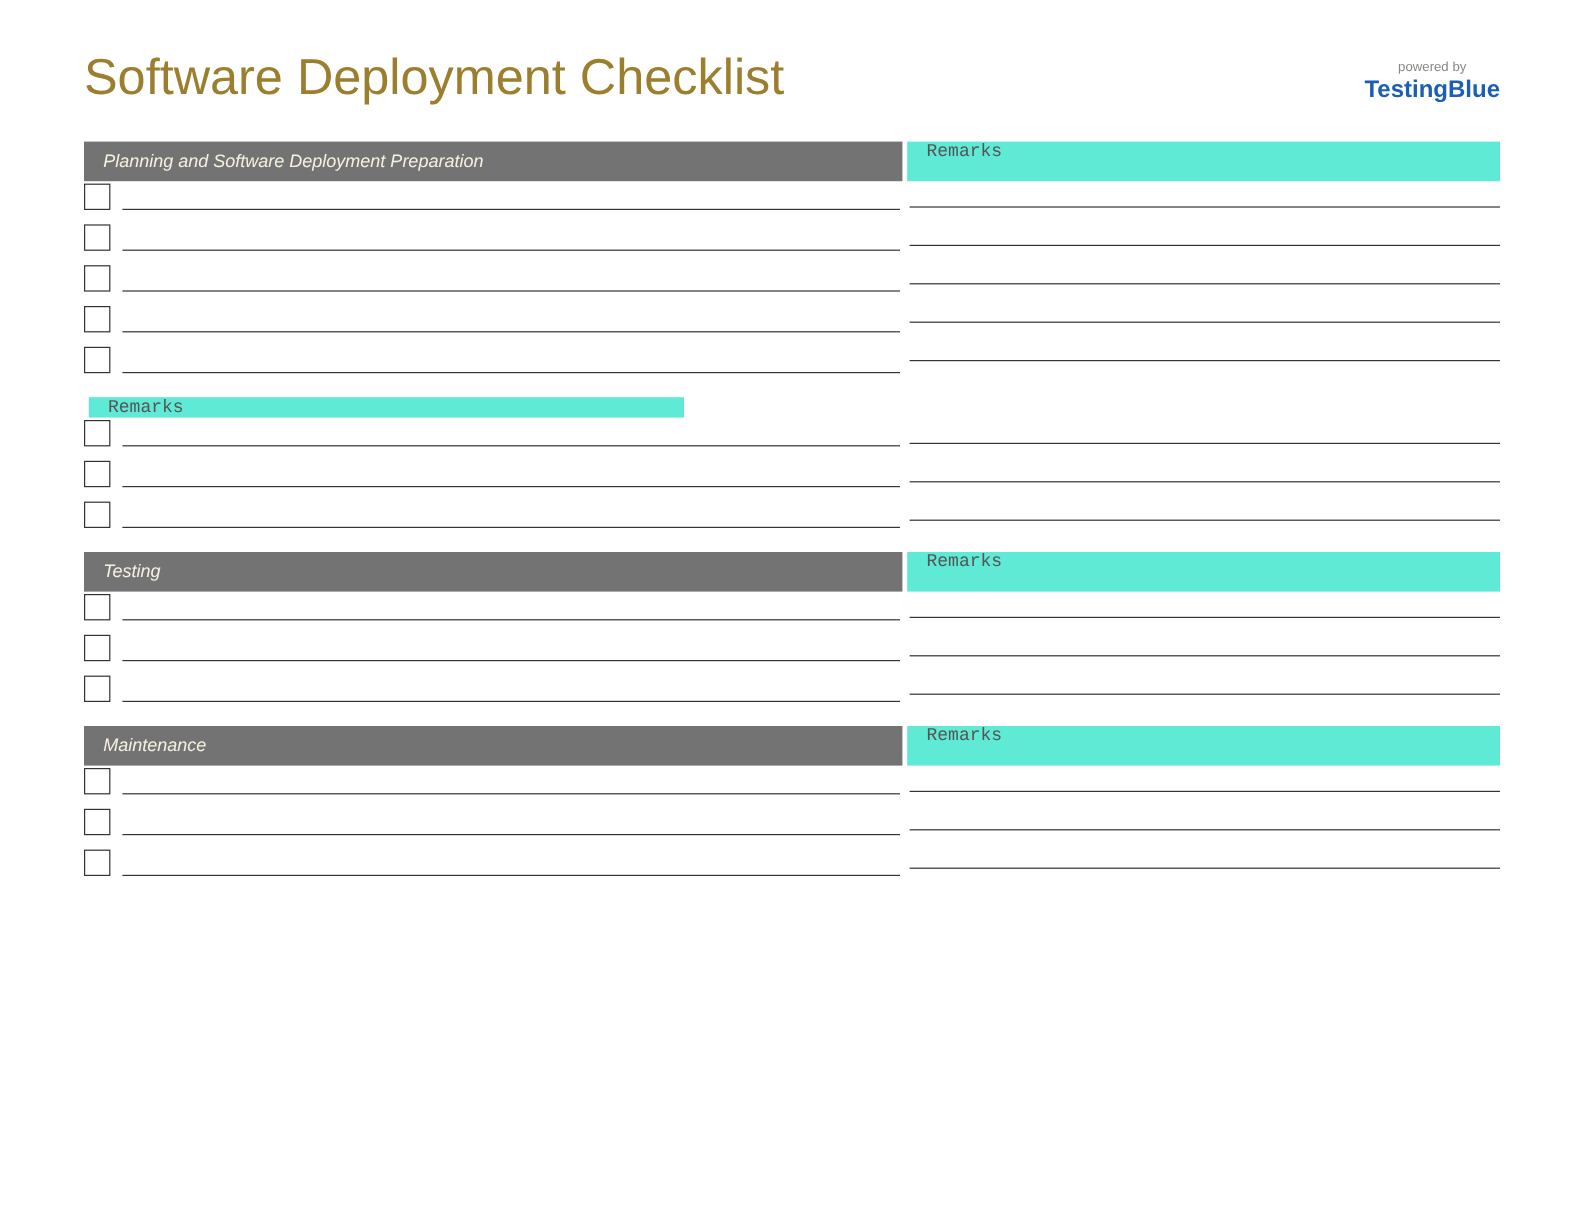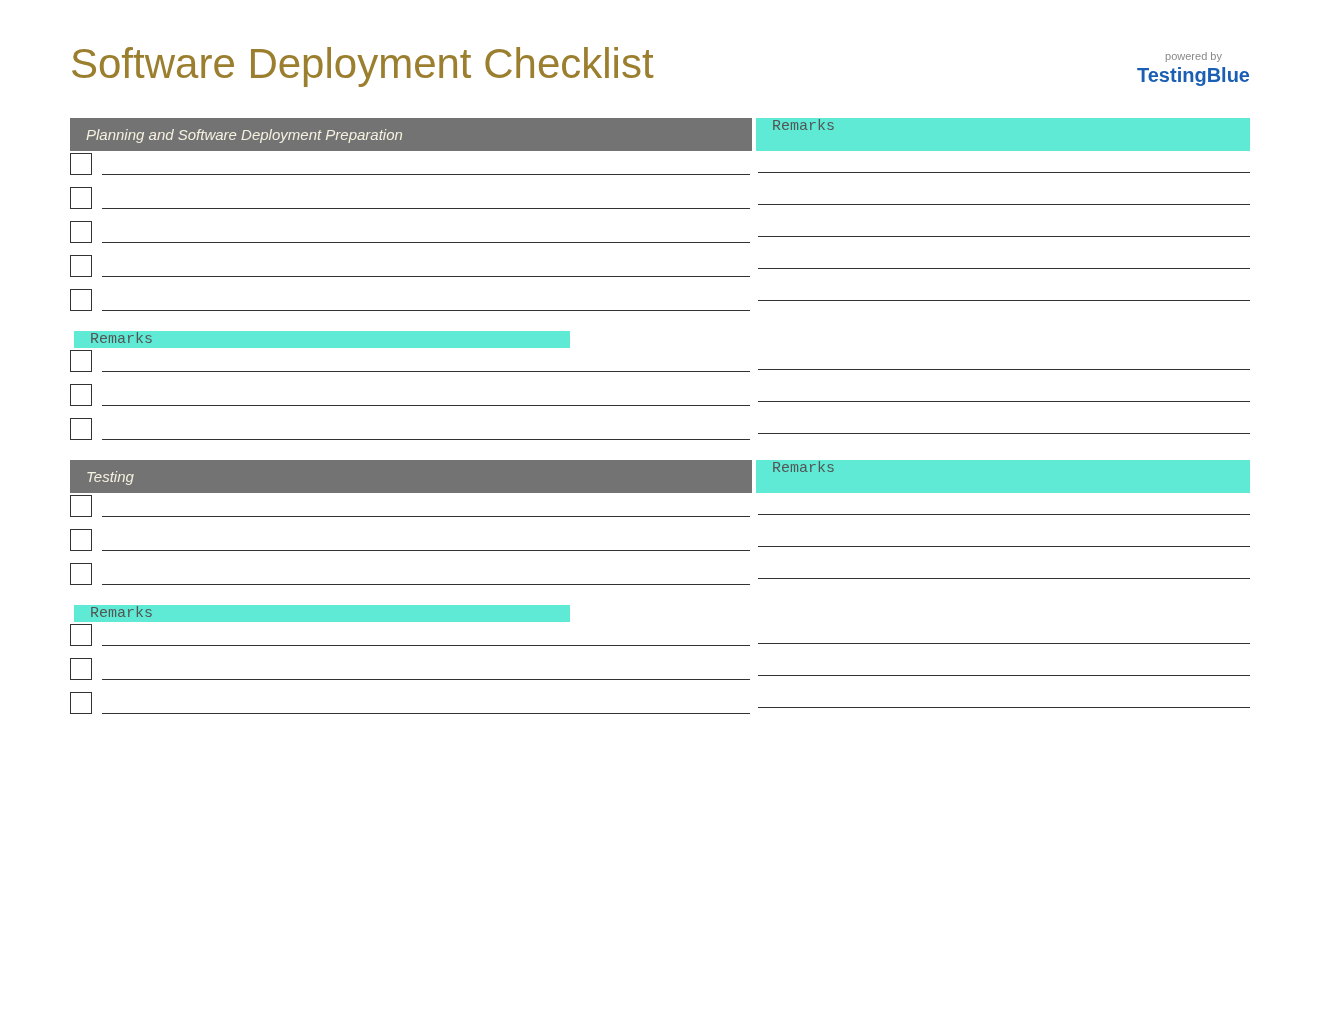--- a/index.html
+++ b/index.html
@@ -256,20 +256,21 @@
             <div class="remark-line"></div>
           </div>
           <div class="remark-row">
             <div class="remark-line"></div>
           </div>
         </div>
       </div>
     </div>
     <div class="section">
       <div class="section-header">
+        <div class="section-header-left">Maintenance</div>
         <div class="section-header-right">Remarks</div>
       </div>
       <div class="section-rows">
         <div class="rows-left">
           <div class="checklist-row">
             <div class="checkbox"></div>
             <div class="row-line"></div>
           </div>
           <div class="checklist-row">
             <div class="checkbox"></div>

